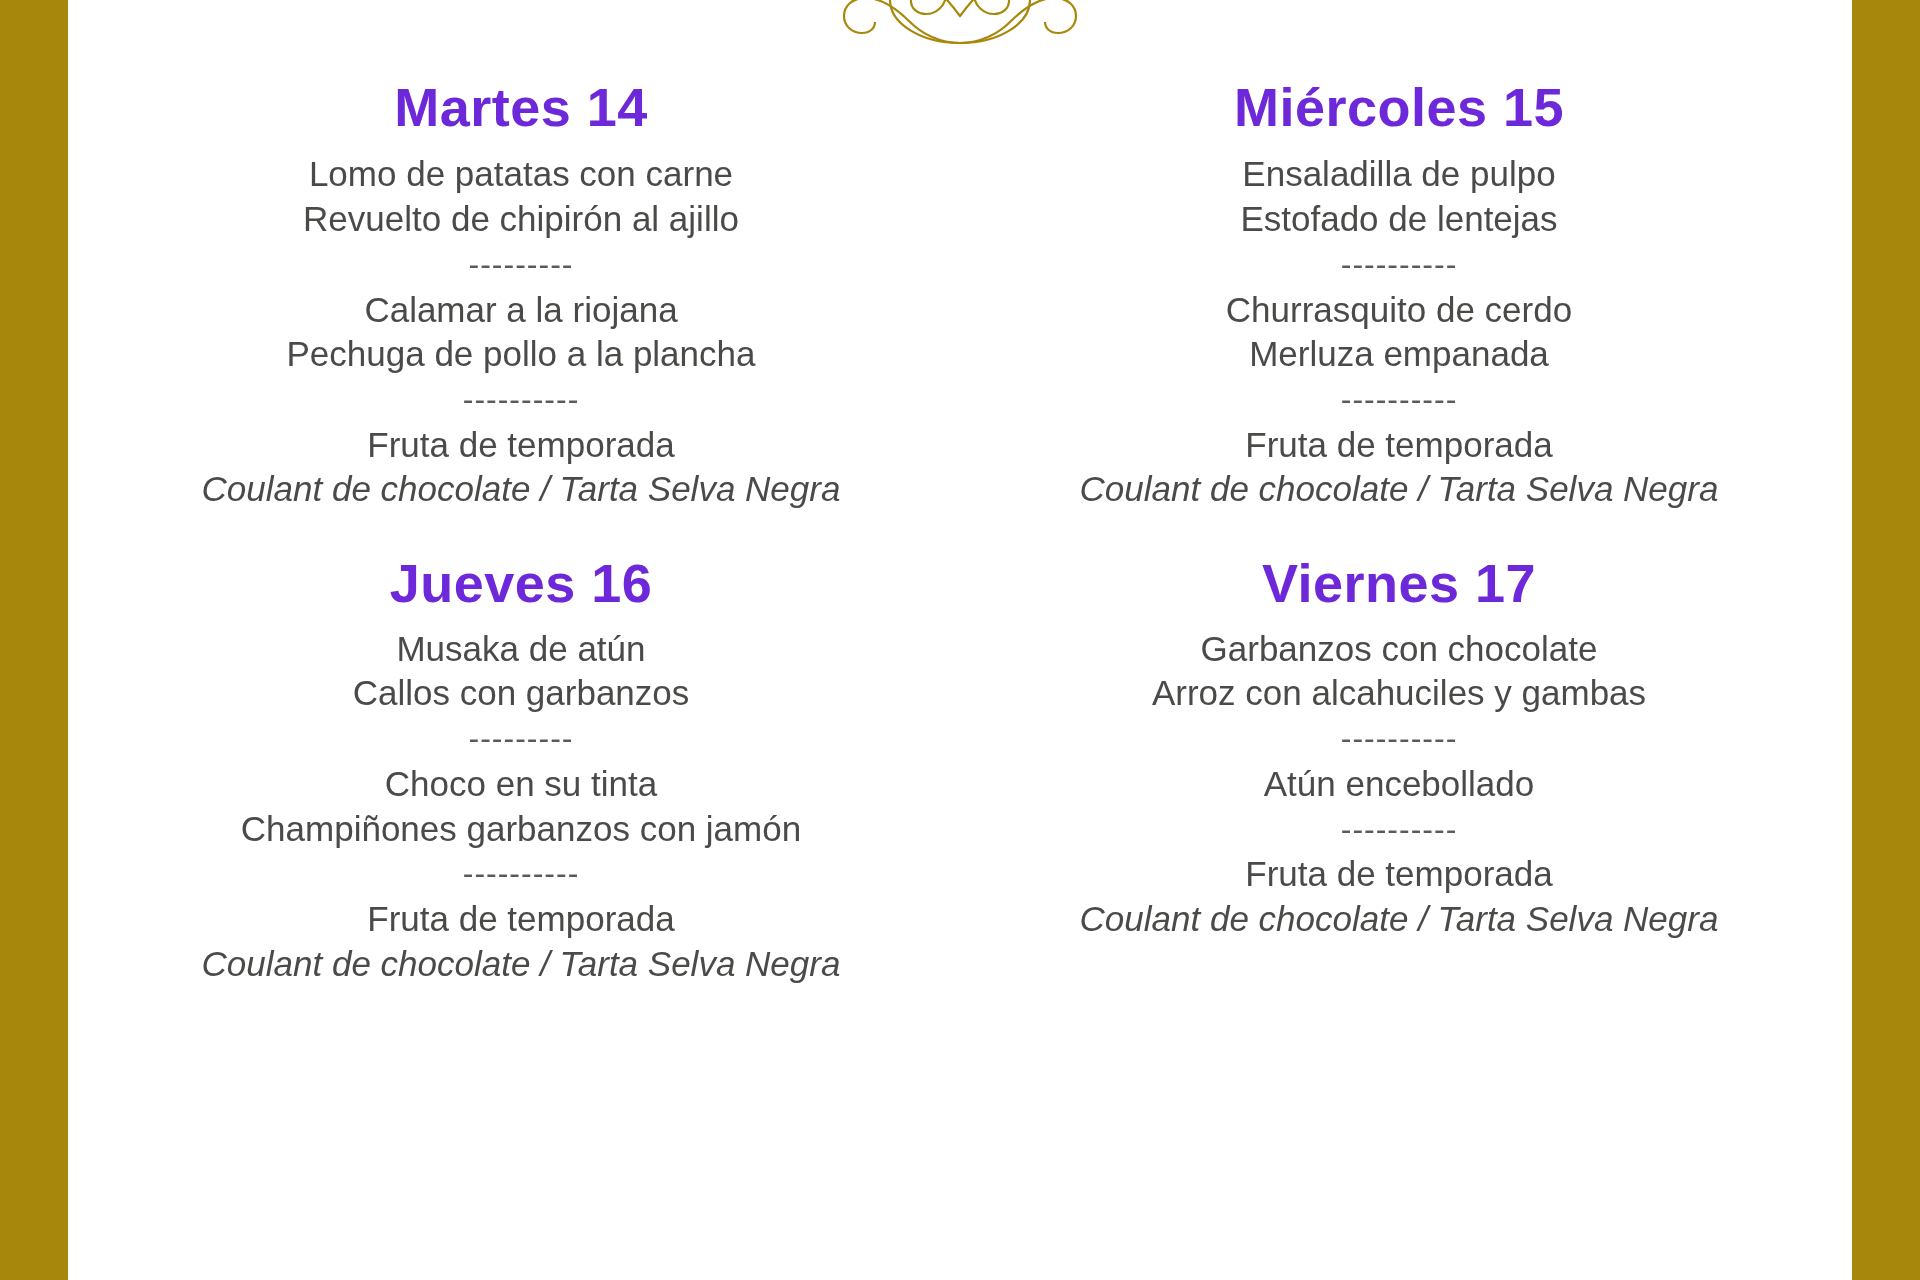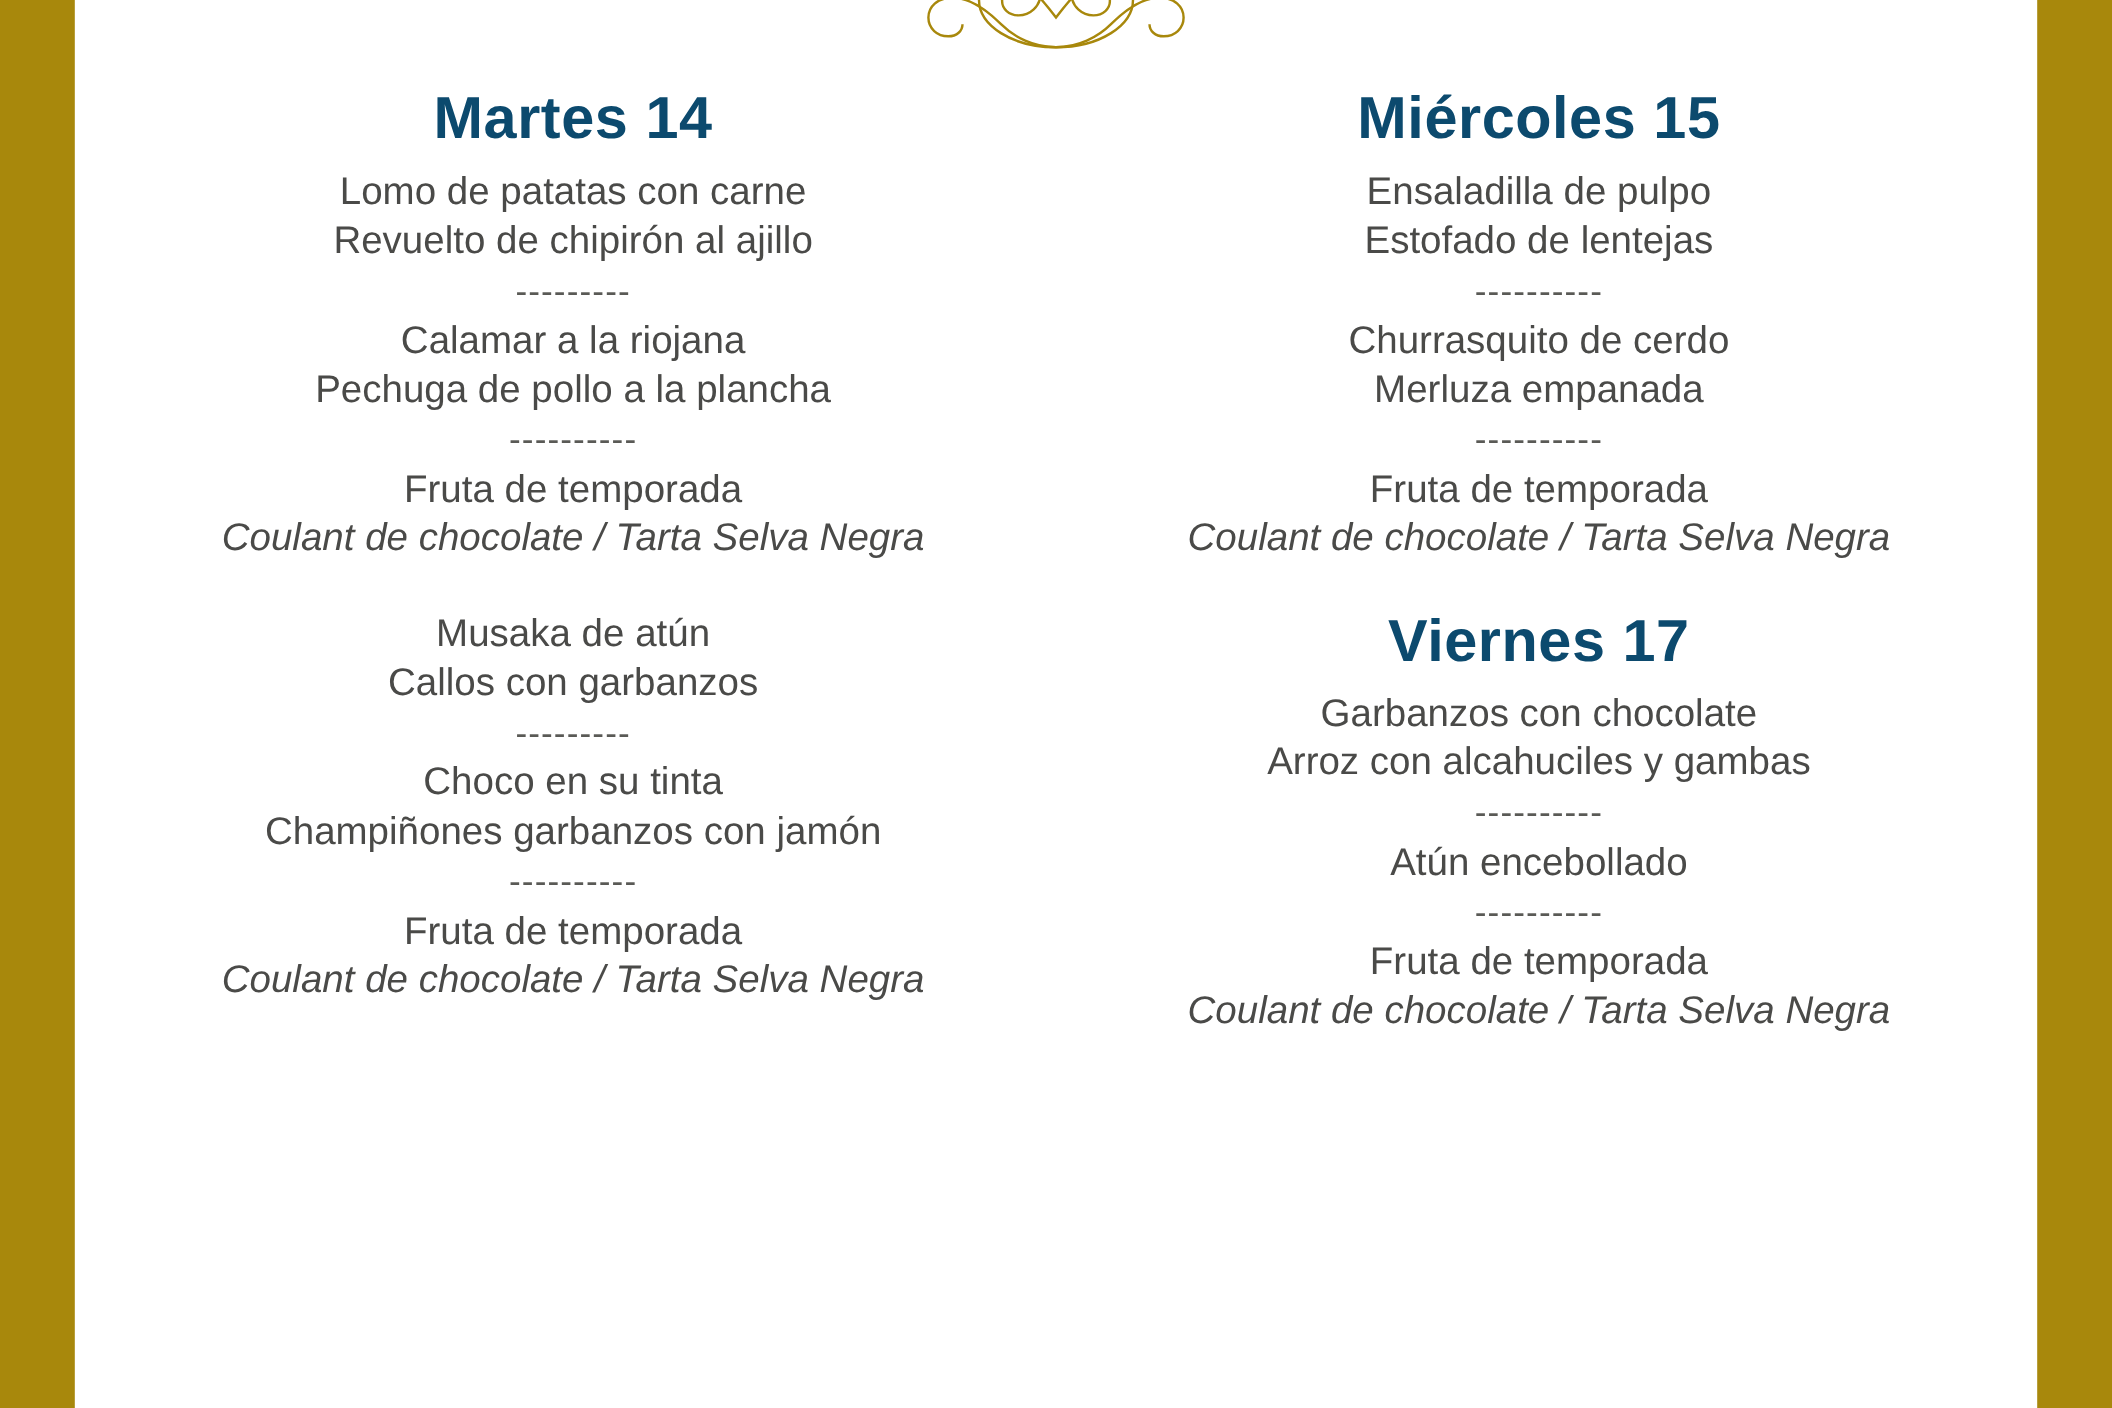--- a/index.html
+++ b/index.html
@@ -58,21 +58,21 @@
     grid-template-rows: auto auto;
     column-gap: 0px;
     row-gap: 42px;
     padding: 0 14px;
   }
 
   .day {
     text-align: center;
   }
   .day-title {
-    color: #0c4a6e;
+    color: #6d28d9;
     font-size: 54px;
     font-weight: bold;
     letter-spacing: 0.5px;
     line-height: 1.08;
     margin-bottom: 16px;
     white-space: nowrap;
   }
   .dish {
     color: #4a4a48;
     font-size: 35px;
@@ -135,20 +135,21 @@
         <div class="dish">Estofado de lentejas</div>
         <div class="sep">----------</div>
         <div class="dish">Churrasquito de cerdo</div>
         <div class="dish">Merluza empanada</div>
         <div class="sep">----------</div>
         <div class="dish">Fruta de temporada</div>
         <div class="dish dish-wide">Coulant de chocolate / Tarta Selva Negra</div>
       </div>
 
       <div class="day row2">
+        <div class="day-title">Jueves 16</div>
         <div class="dish">Musaka de atún</div>
         <div class="dish">Callos con garbanzos</div>
         <div class="sep">---------</div>
         <div class="dish">Choco en su tinta</div>
         <div class="dish">Champiñones garbanzos con jamón</div>
         <div class="sep">----------</div>
         <div class="dish">Fruta de temporada</div>
         <div class="dish dish-wide">Coulant de chocolate / Tarta Selva Negra</div>
       </div>
 

